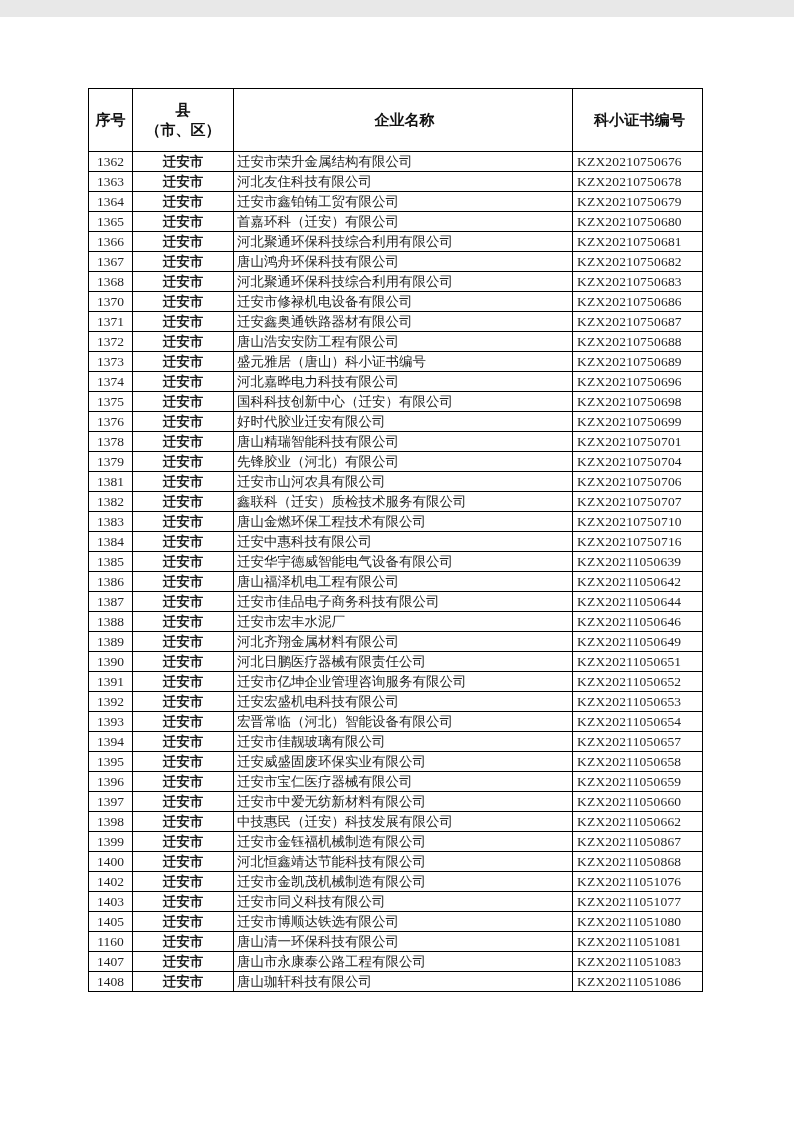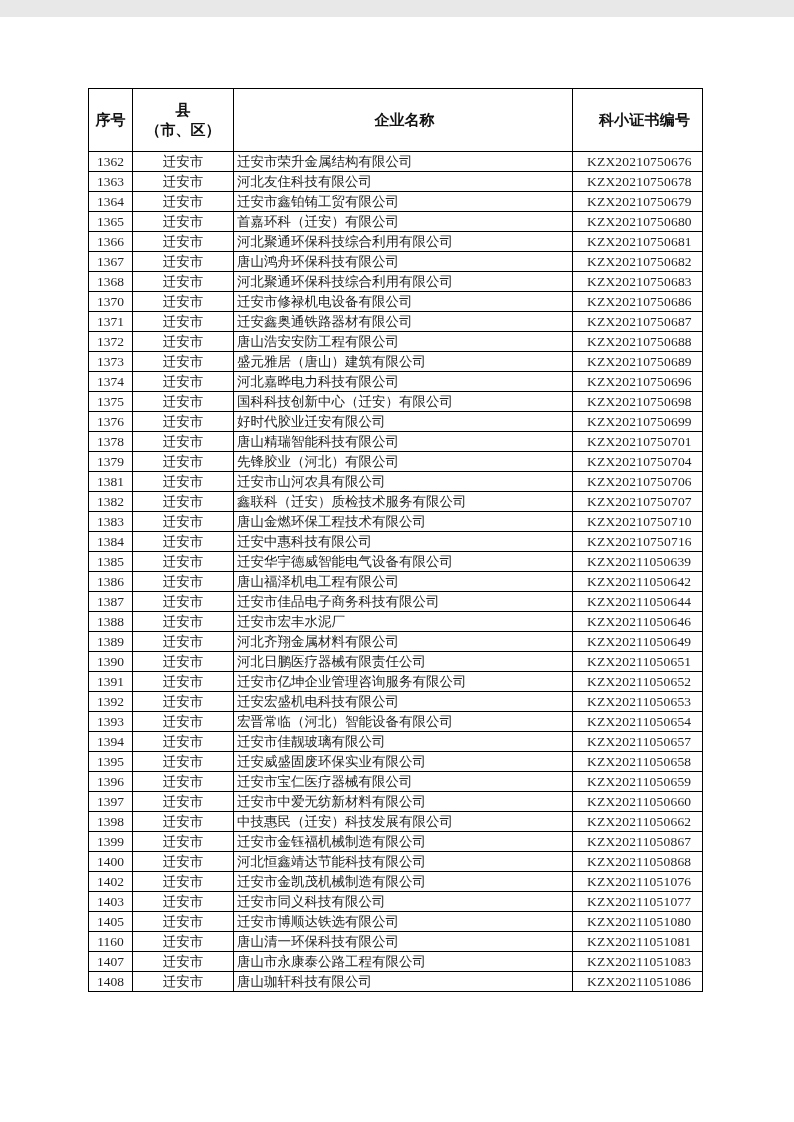--- a/index.html
+++ b/index.html
@@ -38,23 +38,23 @@
     color: #111111;
   }
   table.cert-table tbody td {
     height: 19.3px;
     font-size: 13.5px;
     line-height: 19px;
     vertical-align: middle;
     color: #1f1f1f;
   }
   .col-index   { width: 44px;  text-align: center; }
-  .col-county  { width: 101px; text-align: center; }
+  .col-county  { width: 101px; text-align: center; font-weight: bold; }
   .col-company { width: 339px; text-align: left; padding-left: 3px; }
-  .col-cert    { width: 130px; text-align: left; padding-left: 14px; letter-spacing: 0.2px; }
+  .col-cert    { width: 130px; text-align: left; padding-left: 4px; letter-spacing: 0.2px; }
 </style>
 </head>
 <body>
 
 <div class="page">
   <table class="cert-table">
     <colgroup>
       <col style="width:44px">
       <col style="width:101px">
       <col style="width:339px">
@@ -128,21 +128,21 @@
         </tr>
         <tr>
           <td class="col-index">1372</td>
           <td class="col-county">迁安市</td>
           <td class="col-company">唐山浩安安防工程有限公司</td>
           <td class="col-cert">KZX20210750688</td>
         </tr>
         <tr>
           <td class="col-index">1373</td>
           <td class="col-county">迁安市</td>
-          <td class="col-company">盛元雅居（唐山）建筑有限公司</td>
+          <td class="col-company">盛元雅居（唐山）科小证书编号</td>
           <td class="col-cert">KZX20210750689</td>
         </tr>
         <tr>
           <td class="col-index">1374</td>
           <td class="col-county">迁安市</td>
           <td class="col-company">河北嘉晔电力科技有限公司</td>
           <td class="col-cert">KZX20210750696</td>
         </tr>
         <tr>
           <td class="col-index">1375</td>

